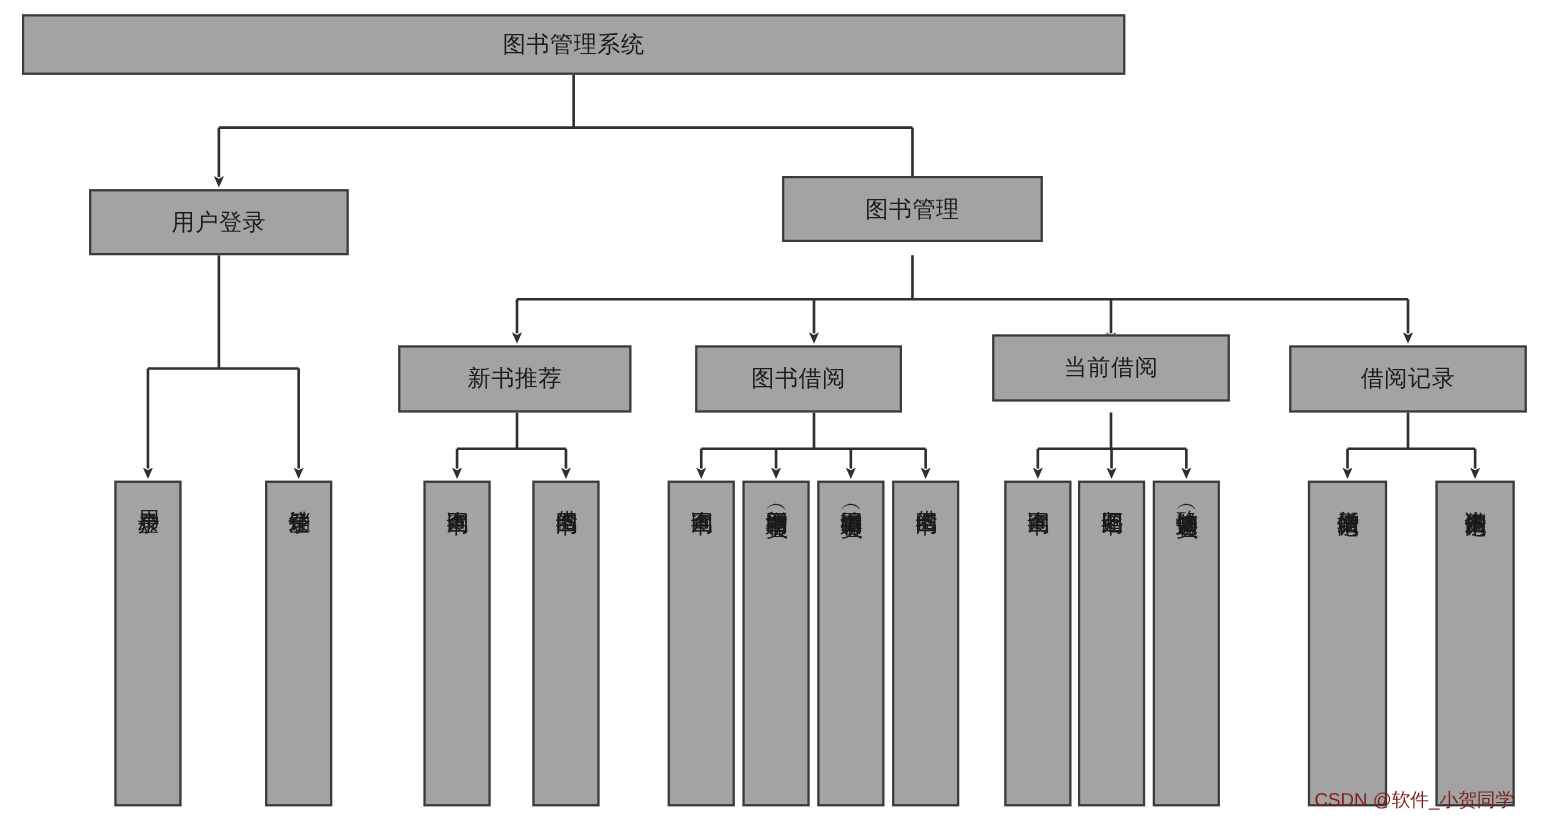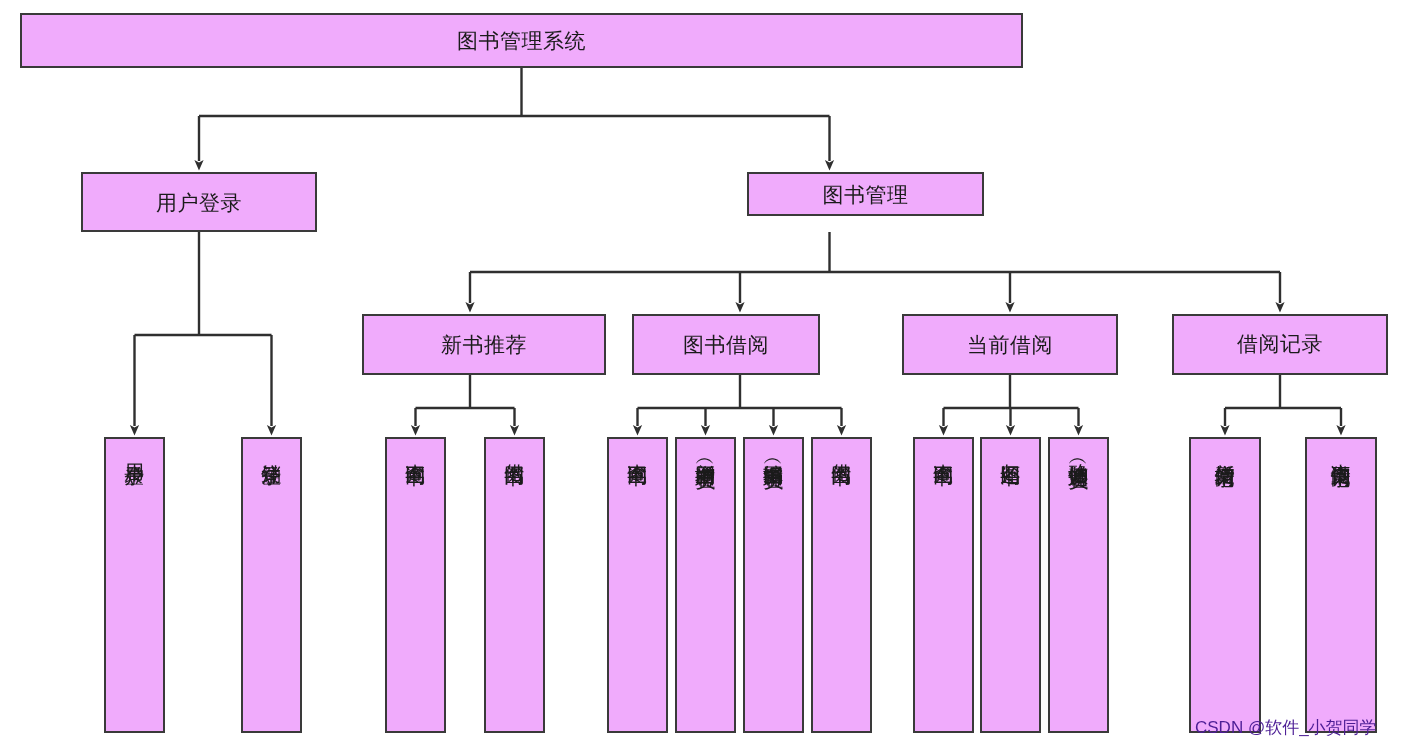--- a/index.html
+++ b/index.html
@@ -19,21 +19,21 @@
     position: absolute;
     left: 0;
     top: 0;
     width: 1405px;
     height: 747px;
     pointer-events: none;
   }
   .node {
     position: absolute;
     box-sizing: border-box;
-    background: #f0abfc;
+    background: #a3a3a3;
     border: 2.2px solid #3a3a3a;
     display: flex;
     align-items: center;
     justify-content: center;
     color: #1b1b1b;
     z-index: 2;
   }
   .node-h {
     font-size: 21px;
     letter-spacing: 0.5px;
@@ -51,21 +51,21 @@
     writing-mode: vertical-rl;
     text-orientation: upright;
     font-size: 20px;
     line-height: 1.22;
     letter-spacing: 1px;
     white-space: nowrap;
   }
   .watermark {
     position: absolute;
     font-size: 17px;
-    color: #4c1d95;
+    color: #7f1d1d;
     white-space: nowrap;
     z-index: 5;
   }
 </style>
 </head>
 <body>
 
 <div id="stage">
 
   <svg id="connectors" viewBox="0 0 1405 747" preserveAspectRatio="none" aria-hidden="true">
@@ -109,30 +109,30 @@
       <line x1="1341" y1="408" x2="1341" y2="426" stroke="#2f2f2f" stroke-width="2.4" marker-end="url(#arrow)"></line>
     </svg>
 
   <div id="nodes">
       <div class="node node-h node-root" style="left: 20px; top: 13px; width: 1003px; height: 55px;">
         <span class="label">图书管理系统</span>
       </div>
       <div class="node node-h" style="left: 81px; top: 172px; width: 236px; height: 60px;">
         <span class="label">用户登录</span>
       </div>
-      <div class="node node-h" style="left: 711px; top: 172px; width: 237px; height: 44px; margin-left: 36px;">
+      <div class="node node-h" style="left: 711px; top: 160px; width: 237px; height: 60px;">
         <span class="label">图书管理</span>
       </div>
-      <div class="node node-h" style="left: 362px; top: 314px; width: 244px; height: 61px;">
+      <div class="node node-h" style="left: 362px; top: 314px; width: 212px; height: 61px;">
         <span class="label">新书推荐</span>
       </div>
       <div class="node node-h" style="left: 632px; top: 314px; width: 188px; height: 61px;">
         <span class="label">图书借阅</span>
       </div>
-      <div class="node node-h" style="left: 902px; top: 314px; width: 216px; height: 61px;">
+      <div class="node node-h" style="left: 902px; top: 304px; width: 216px; height: 61px;">
         <span class="label">当前借阅</span>
       </div>
       <div class="node node-h" style="left: 1172px; top: 314px; width: 216px; height: 61px; font-family: Liberation Serif, serif;">
         <span class="label">借阅记录</span>
       </div>
       <div class="node node-v" style="left: 104px; top: 437px; width: 61px; height: 296px;">
         <span class="label">用户登录</span>
       </div>
       <div class="node node-v" style="left: 241px; top: 437px; width: 61px; height: 296px;">
         <span class="label">注销登录</span>

